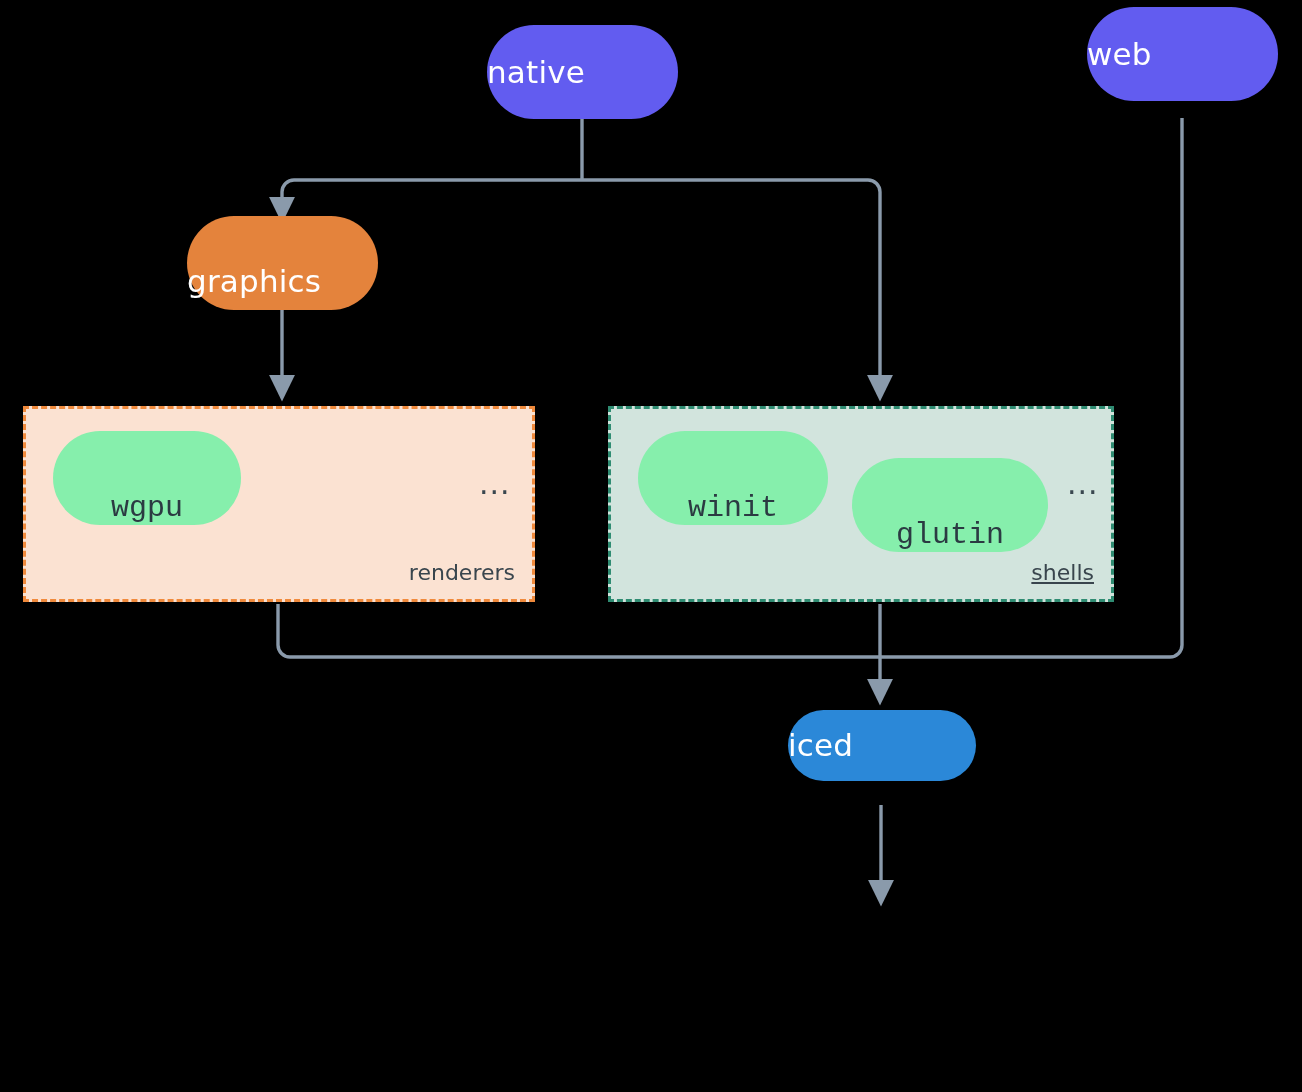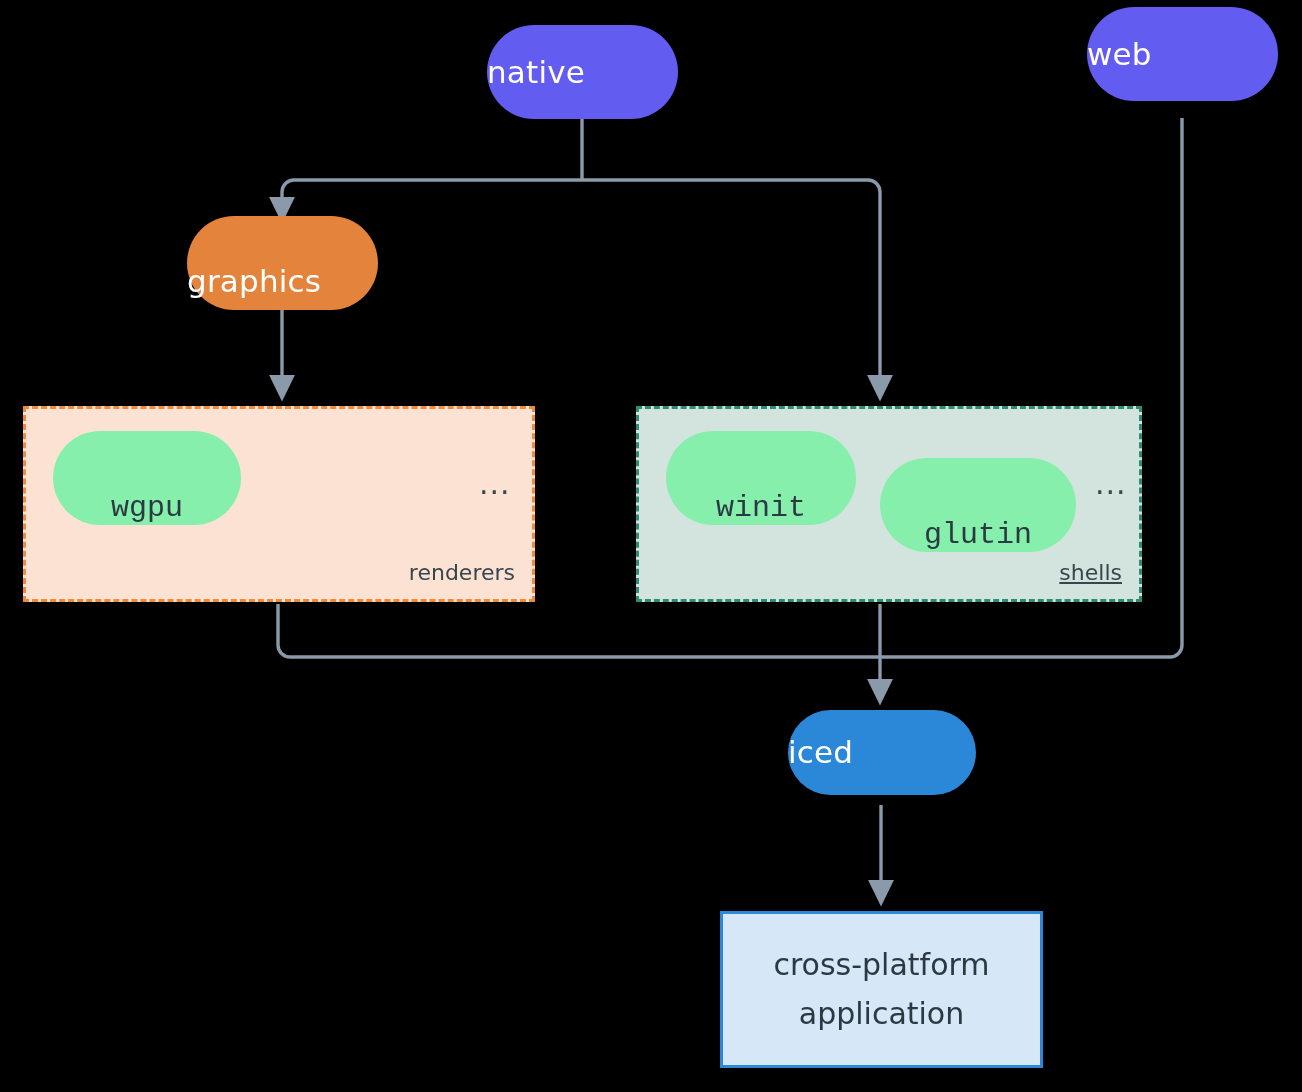--- a/index.html
+++ b/index.html
@@ -163,35 +163,29 @@
   </div>
 
   <div class="group-box group-renderers" style="left:23px; top:406px; width:512px; height:196px;">
     <div class="leaf-pill" style="left:27px; top:22px; width:188px; height:94px;">
       <span class="leaf-label">wgpu</span>
     </div>
     <div class="ellipsis" style="left:453px; top:60px;">...</div>
     <div class="group-caption" style="right:17px; bottom:14px;">renderers</div>
   </div>
 
-  <div class="group-box group-shells" style="left:636px; top:406px; width:506px; height:196px;">
+  <div class="group-box group-shells" style="left:608px; top:406px; width:506px; height:196px;">
     <div class="leaf-pill" style="left:27px; top:22px; width:190px; height:94px;">
       <span class="leaf-label">winit</span>
     </div>
     <div class="leaf-pill" style="left:241px; top:22px; width:196px; height:94px;margin-top:27px;">
       <span class="leaf-label">glutin</span>
     </div>
     <div class="ellipsis" style="left:456px; top:60px;">...</div>
     <div class="group-caption" style="right:17px; bottom:14px;text-decoration:underline;">shells</div>
   </div>
 
-  <div class="node pill node-iced" style="left:788px; top:710px; width:188px; height:85px;">
+  <div class="node pill node-iced" style="left:788px; top:710px; width:188px; height:71px;">
     <span class="pill-label">iced</span>
   </div>
 
-  <div class="app-box" style="left:720px; top:911px; width:323px; height:157px;">
-    <div class="app-label">
-      <div>cross-platform</div>
-      <div>application</div>
-    </div>
-  </div>
 
 </div>
 
 </body></html>

